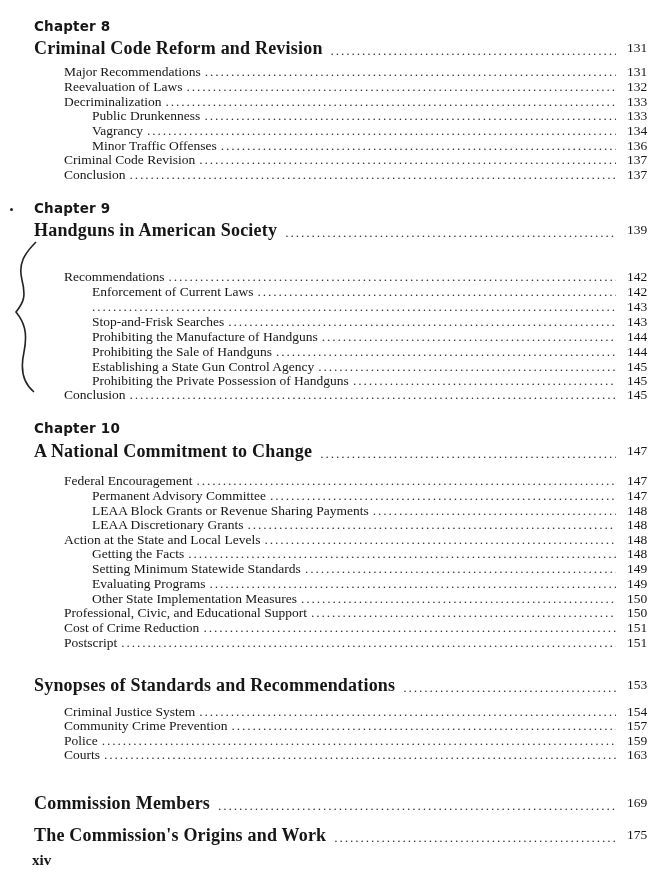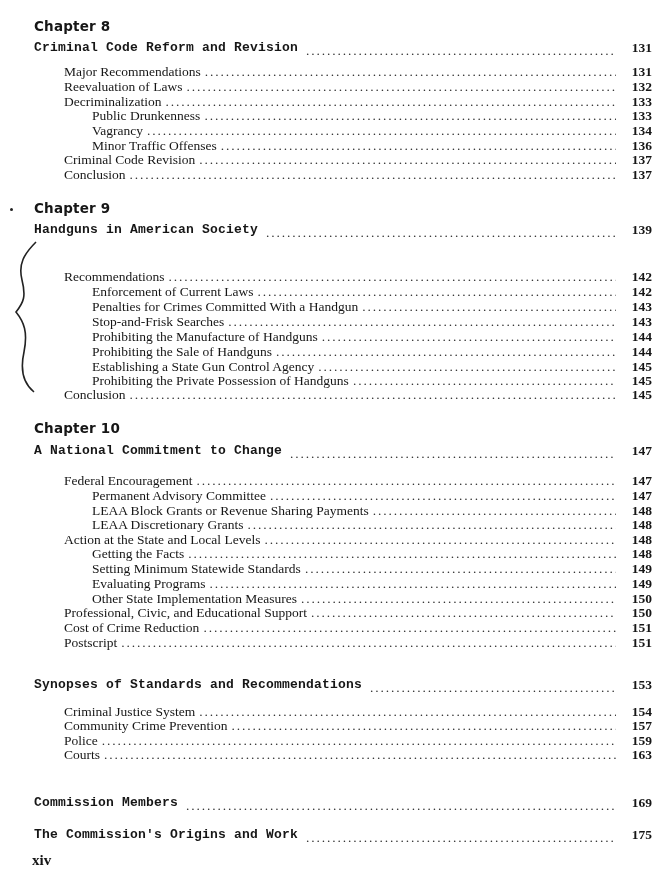--- a/index.html
+++ b/index.html
@@ -14,23 +14,23 @@
     position: absolute; right: 20px; height: 15px;
     display: flex; align-items: flex-end;
     font-family: "Liberation Serif", serif; font-size: 13.5px; line-height: 15px;
   }
   .row .label { white-space: nowrap; padding-right: 4px; }
   .row .leader {
     flex: 1; overflow: hidden; white-space: nowrap; height: 15px;
     font-family: "Liberation Serif", serif; letter-spacing: 3.2px; color: #333;
   }
   .row .leader::before { content: ". . . . . . . . . . . . . . . . . . . . . . . . . . . . . . . . . . . . . . . . . . . . . . . . . . . . . . . . . . . . . . . . . . . . . . . . . . . . . . . . . . . . . . . . . . . . . . . . . . . . . . . . . . . . . . . . . . . . . . . . ."; letter-spacing: 0px; word-spacing: -1.5px; }
-  .row .page-num { width: 30px; text-align: right; padding-left: 6px; font-weight: bold; }
+  .row .page-num { width: 30px; text-align: center; padding-left: 6px; }
   .row.title { height: 18px; line-height: 18px; }
-  .row.title .label { font-family: Liberation Mono, monospace; font-weight: bold; font-size: 13px; letter-spacing: 0.2px; padding-right: 8px; margin-top: 43px; }
+  .row.title .label { font-family: Liberation Serif, serif; font-weight: bold; font-size: 18px; letter-spacing: 0.2px; padding-right: 8px; margin-top: 43px; }
   .row.title .page-num { font-family: "Liberation Serif", serif; font-size: 13.5px; }
   .lvl1 { left: 64px; }
   .lvl2 { left: 92px; }
   .lvl0 { left: 34px; }
   .folio {
     position: absolute; left: 32px; top: 852px;
     font-family: "Liberation Serif", serif; font-weight: bold; font-size: 15px;
   }
   .brace { position: absolute; left: 10px; top: 240px; }
   .dot-mark { position: absolute; left: 10px; top: 208px; width: 3px; height: 3px; background: #222; border-radius: 50%; }
@@ -101,21 +101,20 @@
       <span class="label">Recommendations</span>
       <span class="leader"></span>
       <span class="page-num">142</span>
     </div>
   <div class="row lvl2" style="top:284px">
       <span class="label">Enforcement of Current Laws</span>
       <span class="leader"></span>
       <span class="page-num">142</span>
     </div>
   <div class="row lvl2" style="top:299px">
-      <span class="label">Penalties for Crimes Committed With a Handgun</span>
       <span class="leader"></span>
       <span class="page-num">143</span>
     </div>
   <div class="row lvl2" style="top:314px">
       <span class="label">Stop-and-Frisk Searches</span>
       <span class="leader"></span>
       <span class="page-num">143</span>
     </div>
   <div class="row lvl2" style="top:329px">
       <span class="label">Prohibiting the Manufacture of Handguns</span>

